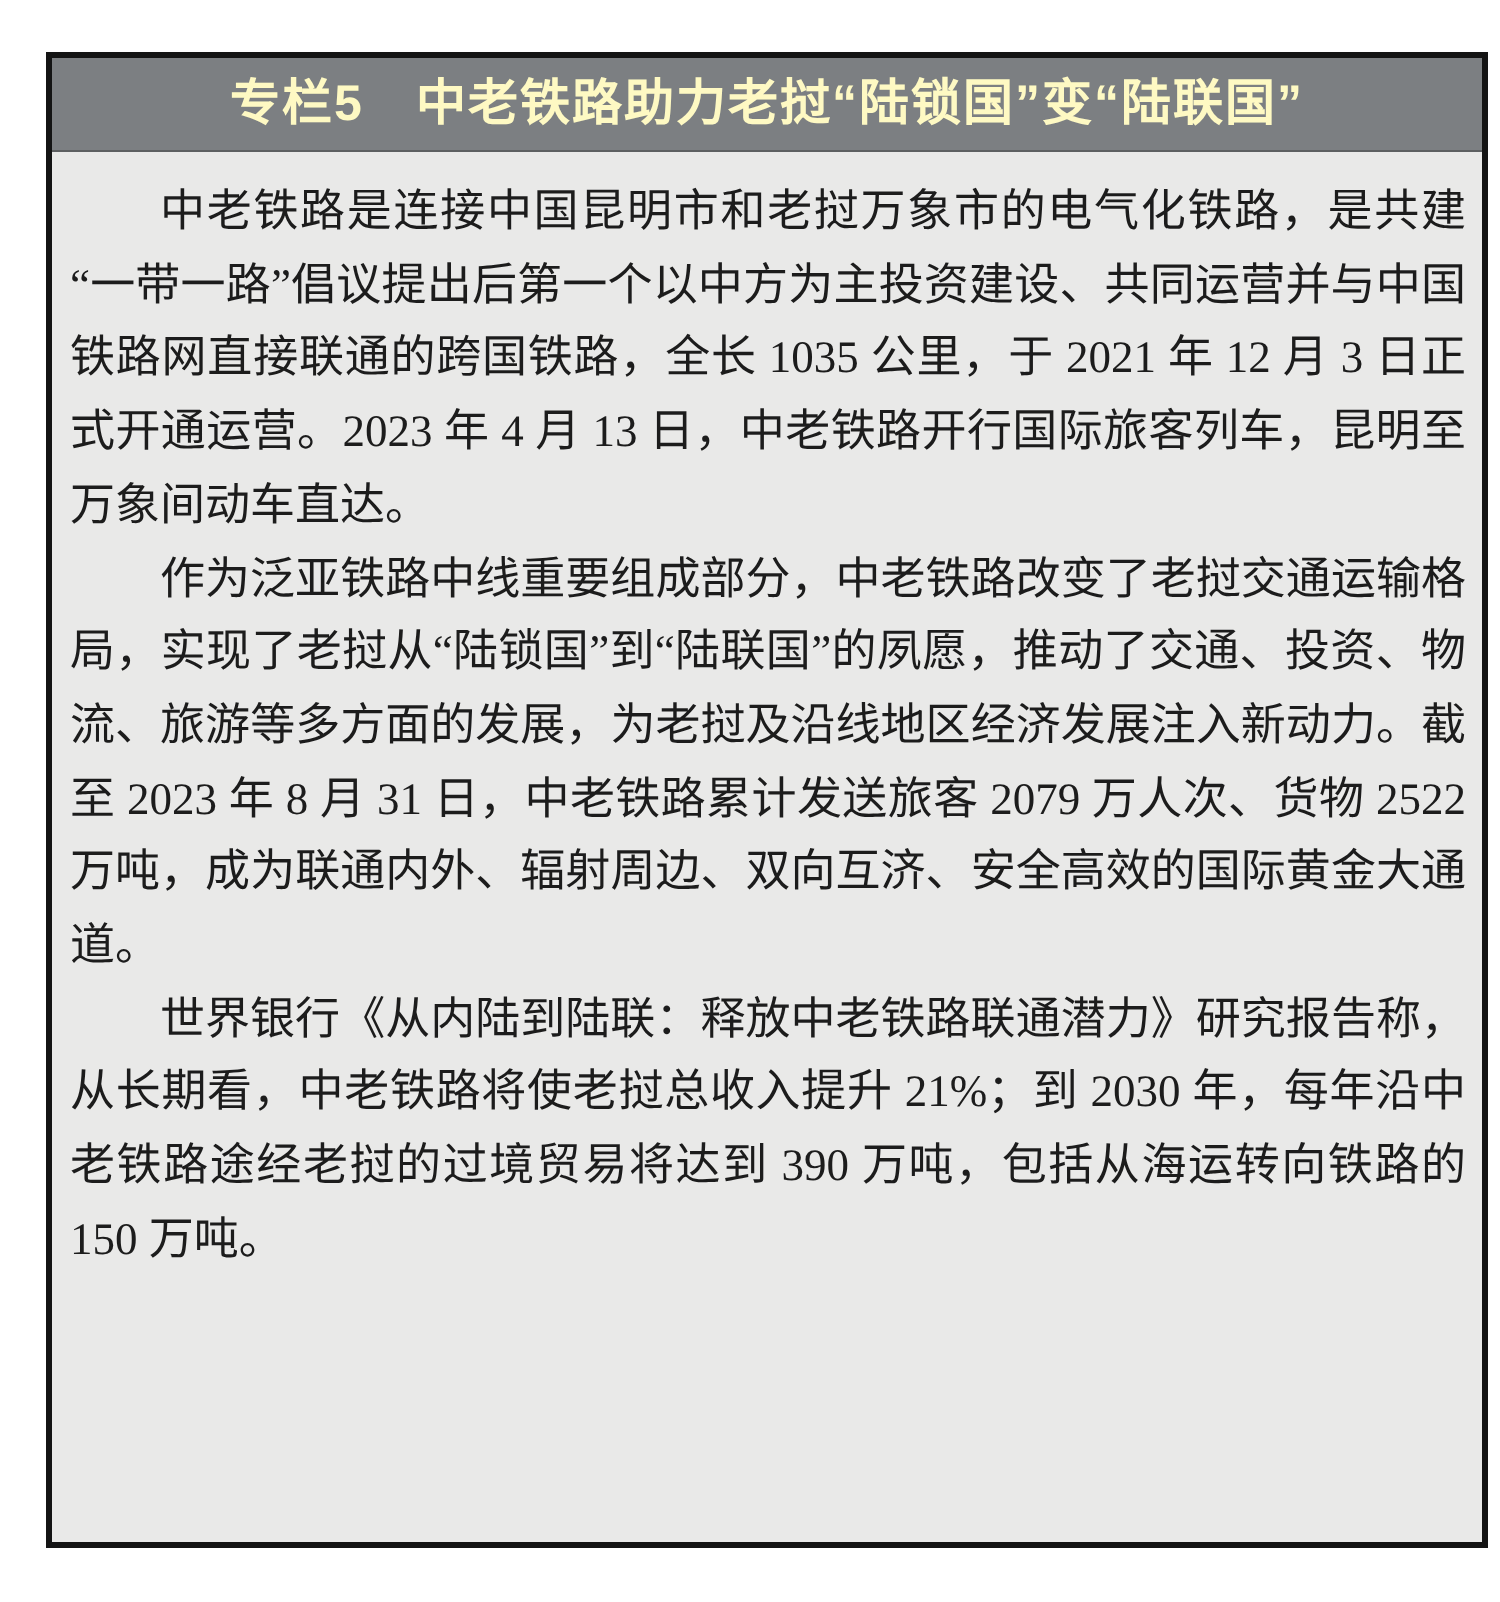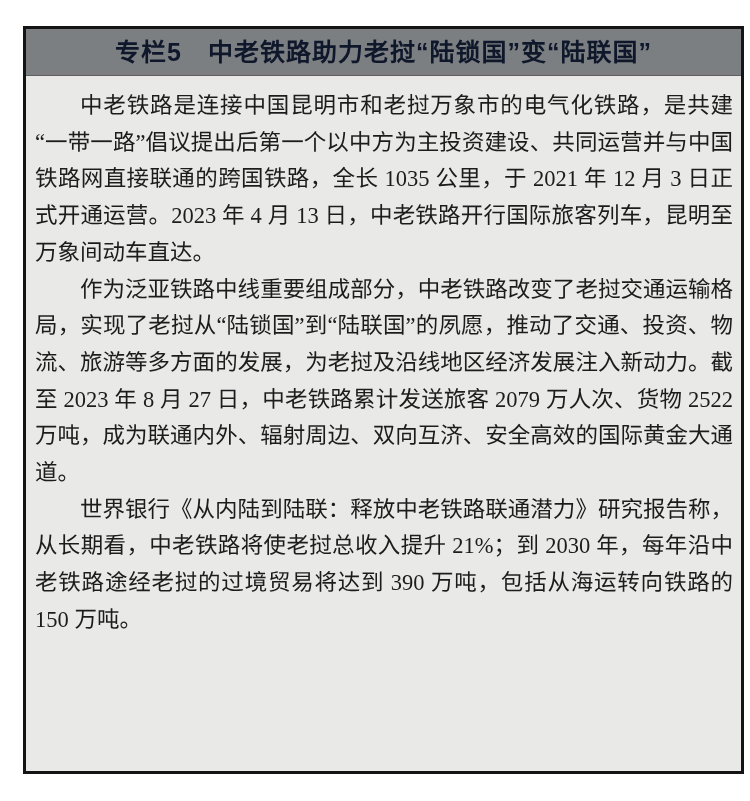--- a/index.html
+++ b/index.html
@@ -20,21 +20,21 @@
     width: 721px;
     height: 748px;
     border: 3px solid #141414;
     box-sizing: border-box;
     background: #e9e9e8;
   }
   .panel-header {
     height: 46px;
     background: #7c7f82;
     border-bottom: 1px solid #5d5f61;
-    color: #0f172a;
+    color: #fef9c3;
     font-family: "Liberation Sans", "DejaVu Sans", sans-serif;
     font-weight: bold;
     font-size: 25px;
     line-height: 46px;
     text-align: center;
     letter-spacing: 1px;
     white-space: nowrap;
   }
   .panel-body {
     padding: 12px 8px 0 9px;
@@ -49,16 +49,16 @@
     text-indent: 2em;
   }
 </style>
 </head>
 <body>
 
 <div class="panel">
   <div class="panel-header">专栏5　中老铁路助力老挝“陆锁国”变“陆联国”</div>
   <div class="panel-body">
     <p>中老铁路是连接中国昆明市和老挝万象市的电气化铁路，是共建“一带一路”倡议提出后第一个以中方为主投资建设、共同运营并与中国铁路网直接联通的跨国铁路，全长 1035 公里，于 2021 年 12 月 3 日正式开通运营。2023 年 4 月 13 日，中老铁路开行国际旅客列车，昆明至万象间动车直达。</p>
-    <p>作为泛亚铁路中线重要组成部分，中老铁路改变了老挝交通运输格局，实现了老挝从“陆锁国”到“陆联国”的夙愿，推动了交通、投资、物流、旅游等多方面的发展，为老挝及沿线地区经济发展注入新动力。截至 2023 年 8 月 27 日，中老铁路累计发送旅客 2079 万人次、货物 2522 万吨，成为联通内外、辐射周边、双向互济、安全高效的国际黄金大通道。</p>
+    <p>作为泛亚铁路中线重要组成部分，中老铁路改变了老挝交通运输格局，实现了老挝从“陆锁国”到“陆联国”的夙愿，推动了交通、投资、物流、旅游等多方面的发展，为老挝及沿线地区经济发展注入新动力。截至 2023 年 8 月 31 日，中老铁路累计发送旅客 2079 万人次、货物 2522 万吨，成为联通内外、辐射周边、双向互济、安全高效的国际黄金大通道。</p>
     <p>世界银行《从内陆到陆联：释放中老铁路联通潜力》研究报告称，从长期看，中老铁路将使老挝总收入提升 21%；到 2030 年，每年沿中老铁路途经老挝的过境贸易将达到 390 万吨，包括从海运转向铁路的 150 万吨。</p>
   </div>
 </div>
 
 </body></html>

